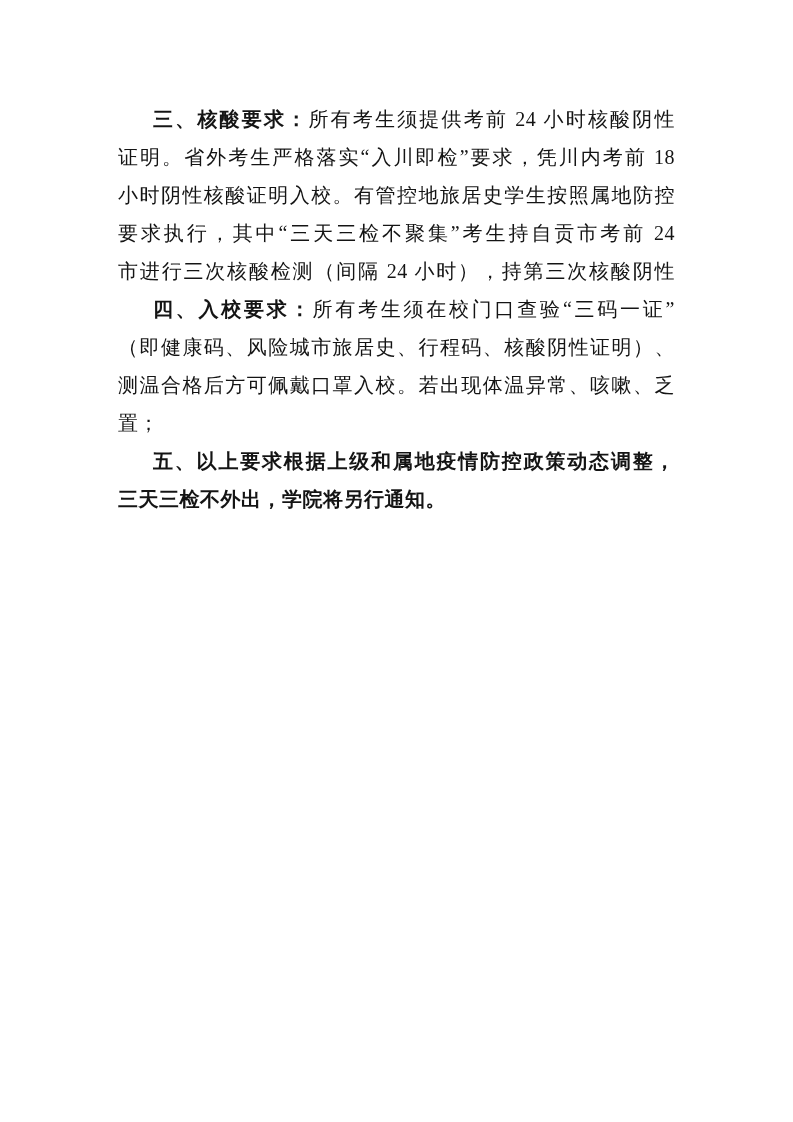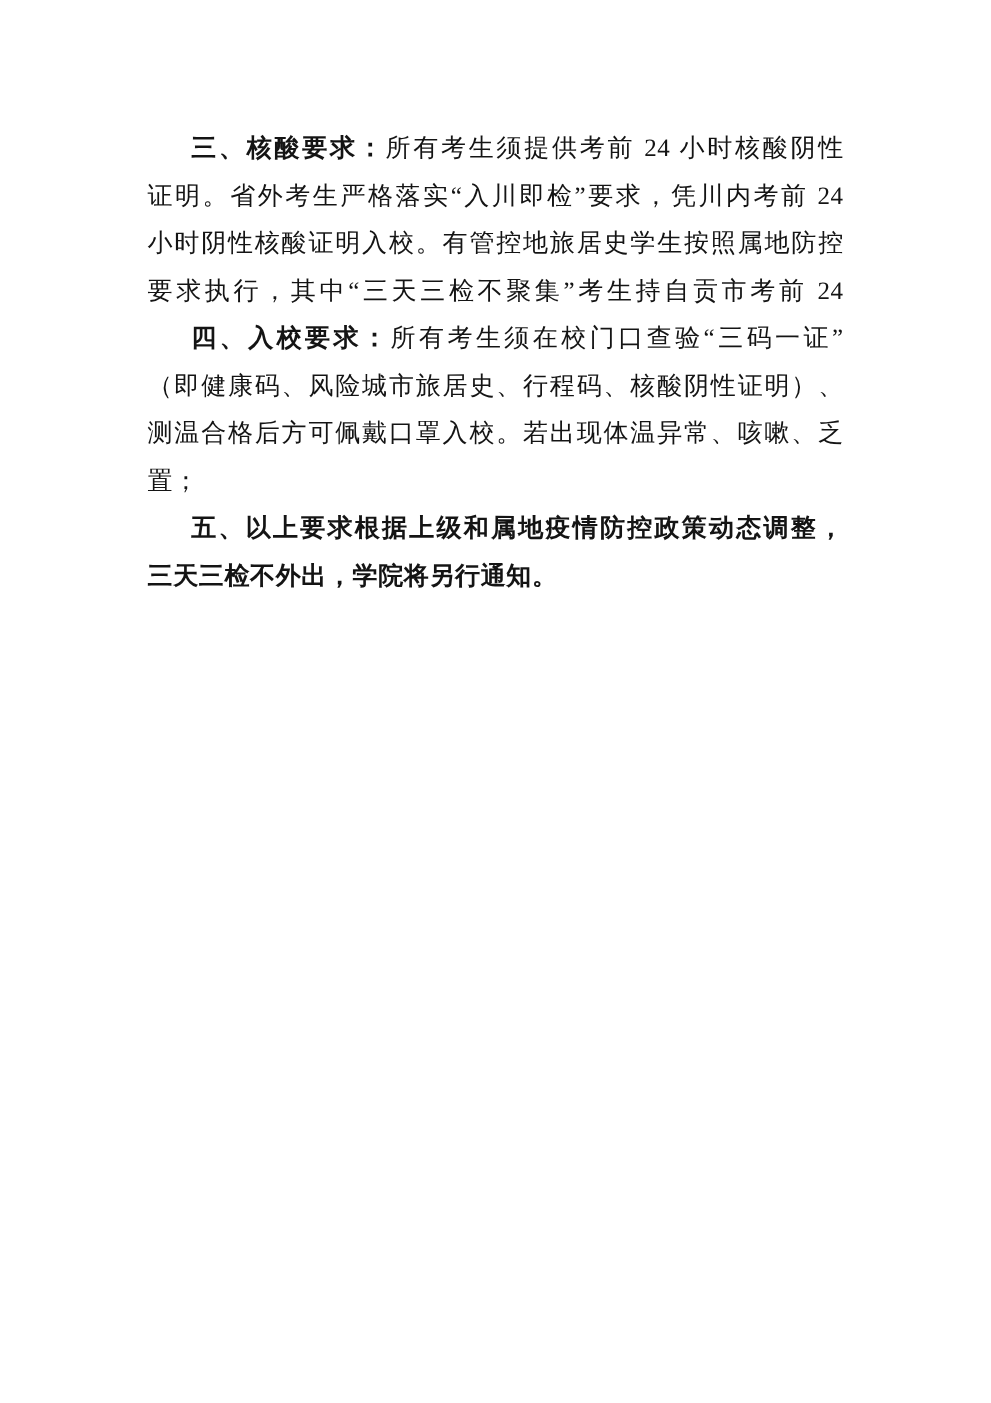--- a/index.html
+++ b/index.html
@@ -49,23 +49,24 @@
   }
 </style>
 </head>
 <body>
 
 <div class="page">
   <div class="doc">
 
     <div class="para">
       <p class="line indent"><b class="lead">三、核酸要求：</b><span>所有考生须提供考前 24 小时核酸阴性</span></p>
-      <p class="line">证明。省外考生严格落实“入川即检”要求，凭川内考前 24</p>
+      <p class="line">证明。省外考生严格落实“入川即检”要求，凭川内考前 18</p>
       <p class="line">小时阴性核酸证明入校。有管控地旅居史学生按照属地防控</p>
       <p class="line">要求执行，其中“三天三检不聚集”考生持自贡市考前 24</p>
+      <p class="line">市进行三次核酸检测（间隔 24 小时），持第三次核酸阴性</p>
     </div>
 
     <div class="para">
       <p class="line indent"><b class="lead">四、入校要求：</b><span>所有考生须在校门口查验“三码一证”</span></p>
       <p class="line">（即健康码、风险城市旅居史、行程码、核酸阴性证明）、</p>
       <p class="line">测温合格后方可佩戴口罩入校。若出现体温异常、咳嗽、乏</p>
       <p class="line last">置；</p>
     </div>
 
     <div class="para bold">

